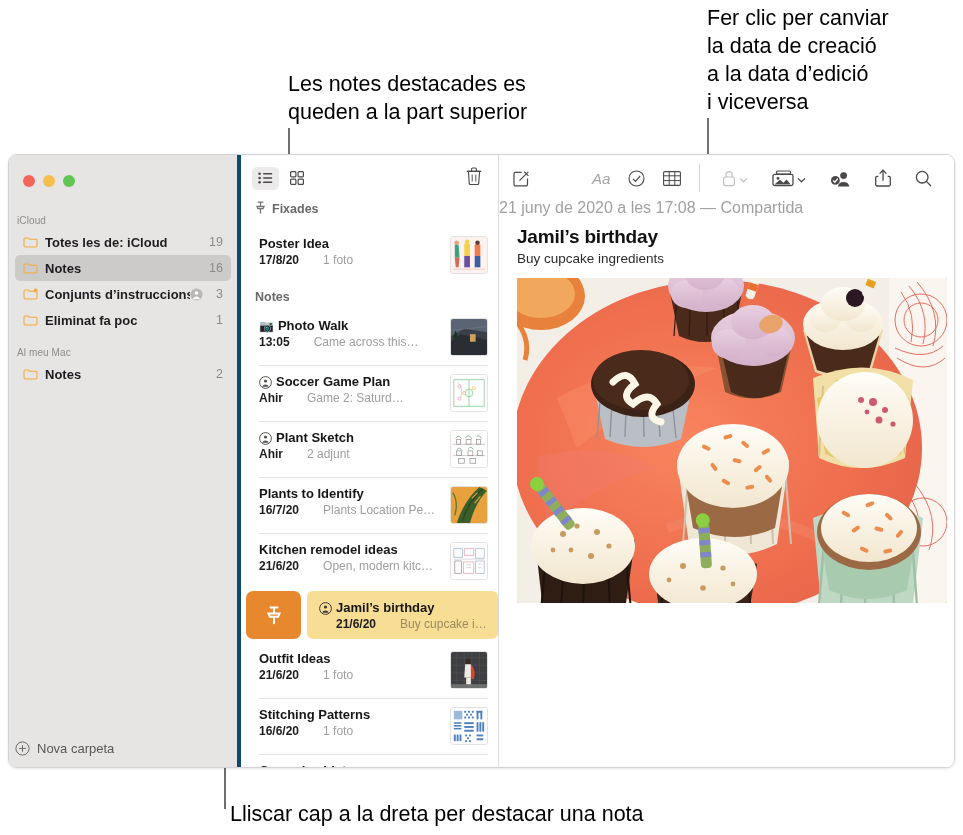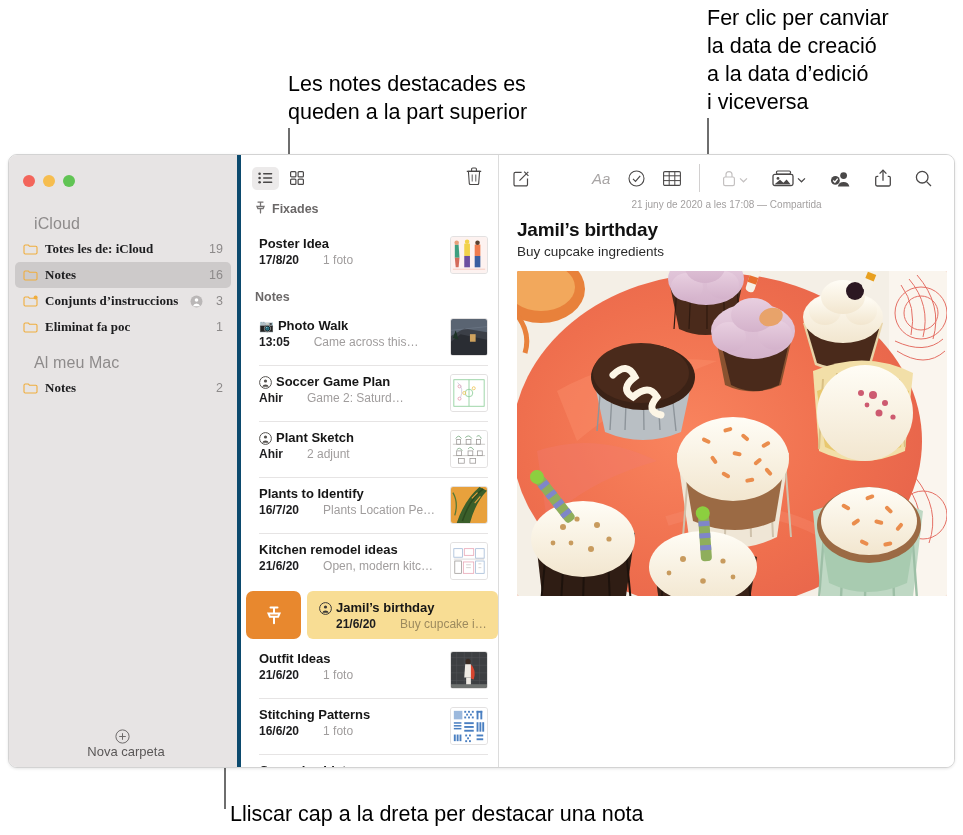--- a/index.html
+++ b/index.html
@@ -46,47 +46,47 @@
     position: relative;
     flex: 0 0 228px;
   }
   .traffic { position: absolute; left: 14px; top: 20px; display: flex; gap: 8px; }
   .tl { width: 12px; height: 12px; border-radius: 50%; }
   .tl.red    { background: #f3655b; }
   .tl.yellow { background: #f6bd4f; }
   .tl.green  { background: #61c454; }
 
   .sb-section {
-    font-size: 16px; color: #8e8b8b;
-    padding: 0 0 0 25px; margin-top: 4px; margin-bottom: 3px;
+    font-size: 10px; color: #8e8b8b;
+    padding: 0 0 0 8px; margin-top: 4px; margin-bottom: 3px;
     letter-spacing: .1px;
   }
   #sb-list { position: absolute; left: 0; top: 56px; right: 0; }
   .sb-row {
     display: flex; align-items: center;
     height: 26px; margin: 0 6px; padding: 0 8px;
     border-radius: 5px; font-size: 13px; color: #1d1d1f;
     font-weight: 600;
   }
   .sb-row.selected { background: #cdcaca; }
   .sb-folder {
     width: 15px; height: 12px; flex: 0 0 15px;
     margin-right: 7px; position: relative;
   }
   .sb-folder svg { display: block; }
-  .sb-label { flex: 1 1 auto; white-space: nowrap; overflow: hidden; font-family: Liberation Serif, serif; }
+  .sb-label { flex: 1 1 auto; white-space: nowrap; overflow: hidden; }
   .sb-count { font-size: 12.5px; color: #8d8a8a; font-weight: 400; margin-left: 6px; }
   .sb-person { width: 13px; height: 13px; margin-right: 7px; flex: 0 0 13px; }
 
   #new-folder {
     position: absolute; left: 0; bottom: 0;
     height: 38px; width: 100%;
     display: flex; align-items: center;
     padding-left: 6px;
-    font-size: 13px; color: #5a5757; flex-direction: column;
+    font-size: 13px; color: #5a5757;
   }
   #new-folder .plus { width: 15px; height: 15px; margin-right: 7px; }
 
   
   #list-col {
     width: 262px; flex: 0 0 262px; height: 100%;
     background: #fff;
     border-left: 4px solid #0c4a6e;
     border-right: 1px solid #dcdcdc;
     position: relative; overflow: hidden;
@@ -168,21 +168,21 @@
   #detail-toolbar {
     height: 46px; display: flex; align-items: center;
     padding: 0 18px 0 14px; gap: 0;
   }
   .tb-ic { display: flex; align-items: center; justify-content: center; height: 26px; }
   .tb-gap-a { width: 62px; }
   .tb-chev { margin-left: 3px; }
   #tb-divider { width: 1px; height: 28px; background: #d2d0d0; margin: 0 22px 0 18px; }
 
   #note-date-line {
-    text-align: center; font-size: 10px; color: #a3a0a0;
+    text-align: left; font-size: 16px; color: #a3a0a0;
     margin-top: -2px;
   }
   #note-body { padding: 9px 0 0 18px; }
   #note-h1 { font-size: 19px; font-weight: 700; color: #111; letter-spacing: -.2px; }
   #note-sub { font-size: 13.5px; color: #2b2b2b; margin-top: 3px; }
   #note-photo {
     margin-top: 12px; width: 430px; height: 325px;
     border-radius: 2px; overflow: hidden; background: #ef6f4e;
   }
   #note-photo svg { display: block; }

